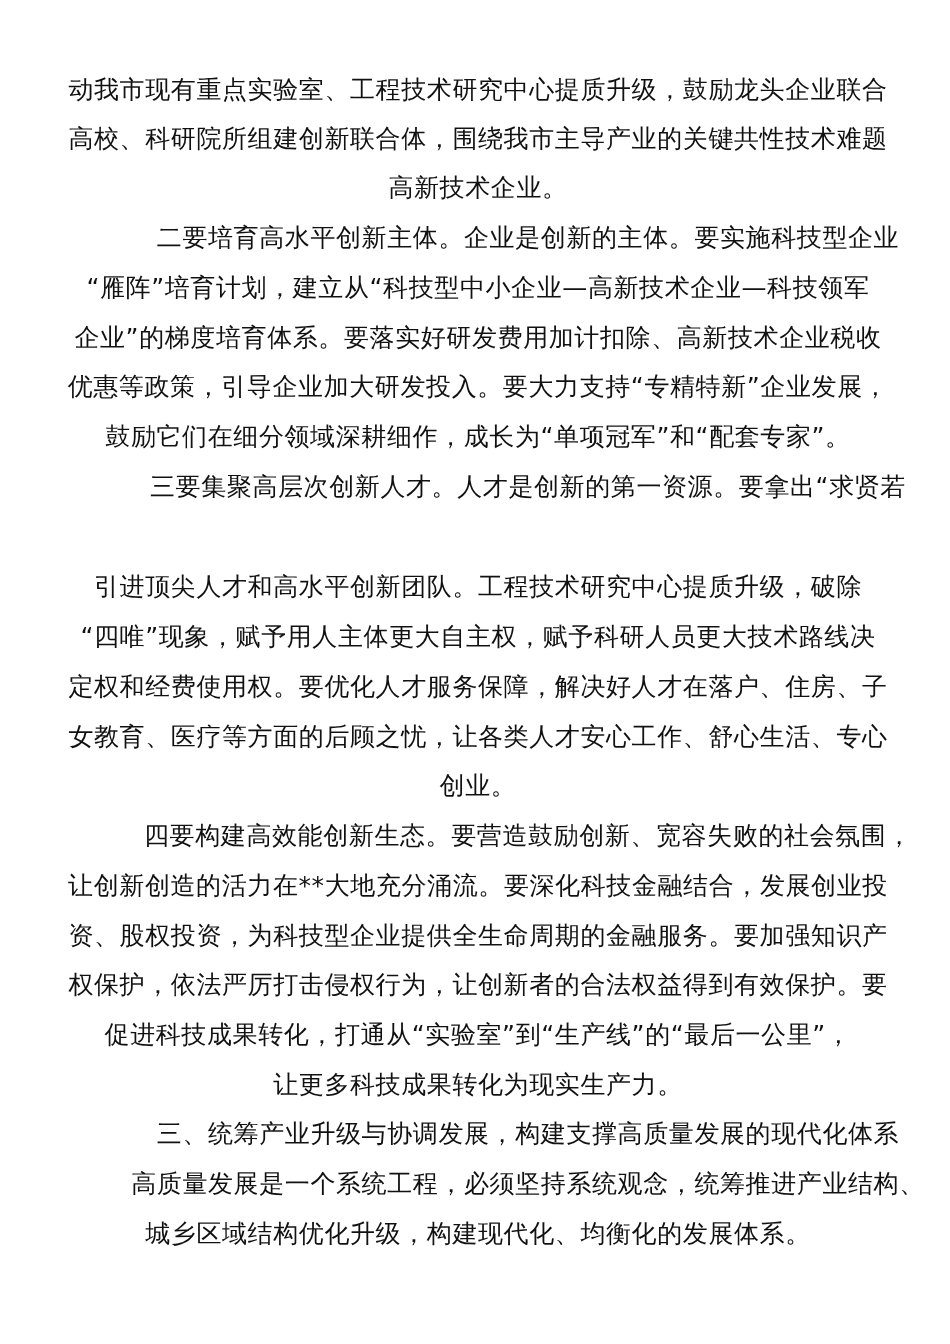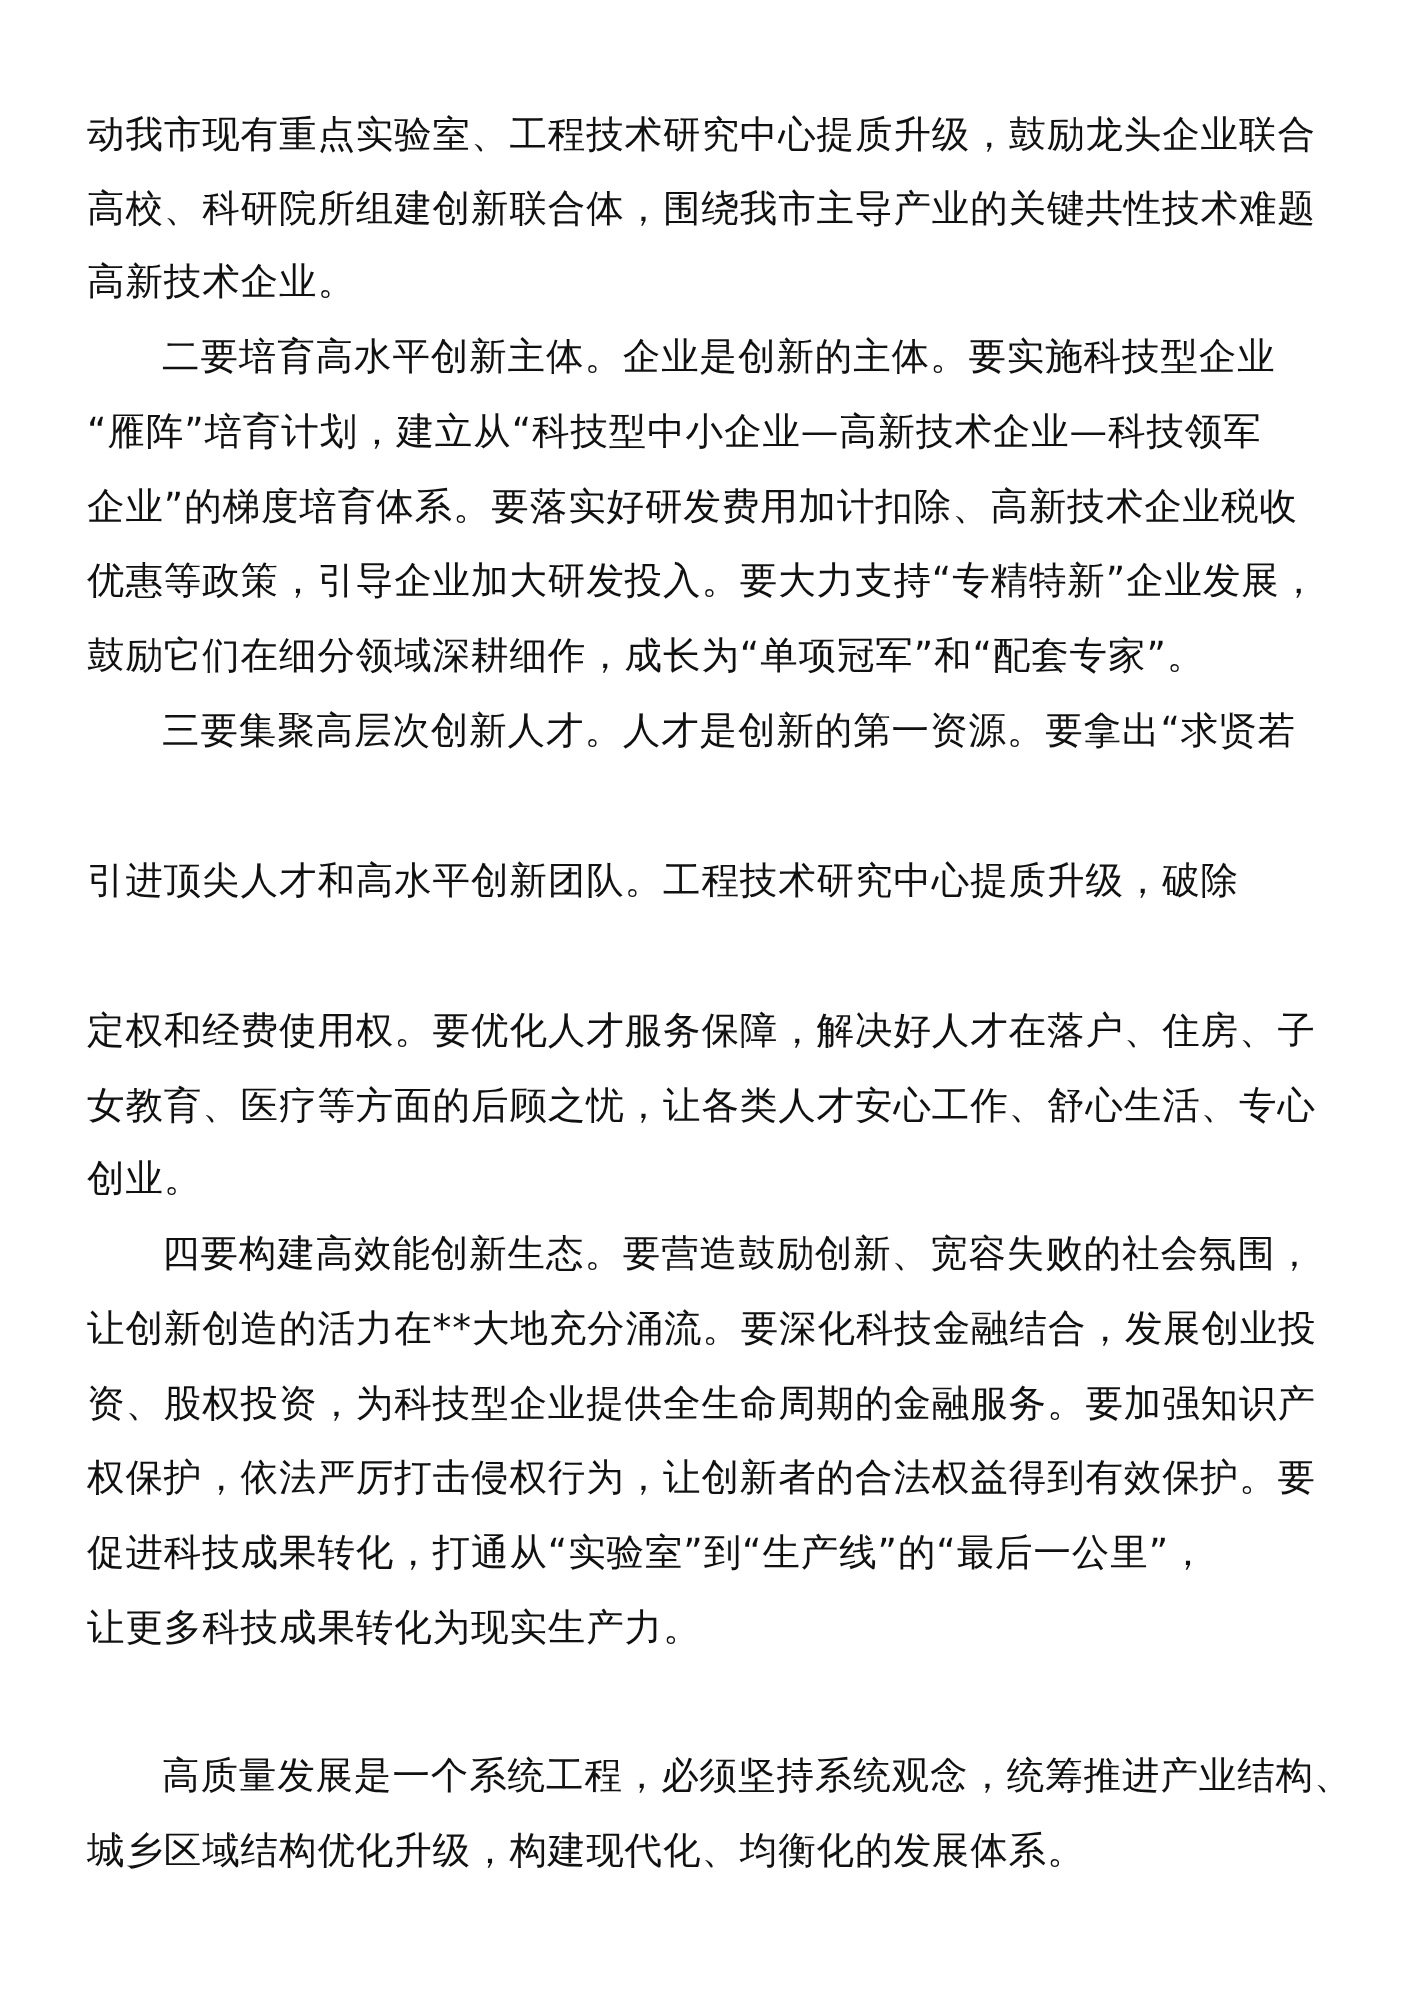--- a/index.html
+++ b/index.html
@@ -1,17 +1,17 @@
 <!DOCTYPE html>
 <html><head>
 <meta charset="utf-8">
 <style>
   html, body { margin: 0; padding: 0; background: #ffffff; }
   body { width: 950px; height: 1344px; position: relative; overflow: hidden; }
-  .page { position: absolute; left: 0; top: 0; width: 950px; height: 1344px; background: #ffffff; }
+  .page { position: absolute; left: 0; top: 0; width: 950px; height: 1344px; background: #ffffff; text-align: center; }
   .line {
     position: absolute;
     left: 58px;
     width: 840px;
     height: 40px;
     font-family: "DejaVu Sans", "Liberation Sans", sans-serif;
     font-size: 25px;
     line-height: 40px;
     color: #111111;
     white-space: nowrap;
@@ -27,24 +27,26 @@
   <div class="line" style="top:70px">动我市现有重点实验室、工程技术研究中心提质升级，鼓励龙头企业联合</div>
   <div class="line" style="top:119px">高校、科研院所组建创新联合体，围绕我市主导产业的关键共性技术难题</div>
   <div class="line" style="top:168px">高新技术企业。</div>
   <div class="line indent" style="top:218px">二要培育高水平创新主体。企业是创新的主体。要实施科技型企业</div>
   <div class="line" style="top:268px">“雁阵”培育计划，建立从“科技型中小企业—高新技术企业—科技领军</div>
   <div class="line" style="top:318px">企业”的梯度培育体系。要落实好研发费用加计扣除、高新技术企业税收</div>
   <div class="line" style="top:367px">优惠等政策，引导企业加大研发投入。要大力支持“专精特新”企业发展，</div>
   <div class="line" style="top:417px">鼓励它们在细分领域深耕细作，成长为“单项冠军”和“配套专家”。</div>
   <div class="line indent" style="top:467px">三要集聚高层次创新人才。人才是创新的第一资源。要拿出“求贤若</div>
   <div class="line" style="top:567px">引进顶尖人才和高水平创新团队。工程技术研究中心提质升级，破除</div>
+  <div class="line" style="top:617px">“四唯”现象，赋予用人主体更大自主权，赋予科研人员更大技术路线决</div>
   <div class="line" style="top:667px">定权和经费使用权。要优化人才服务保障，解决好人才在落户、住房、子</div>
   <div class="line" style="top:717px">女教育、医疗等方面的后顾之忧，让各类人才安心工作、舒心生活、专心</div>
   <div class="line" style="top:766px">创业。</div>
   <div class="line indent" style="top:816px">四要构建高效能创新生态。要营造鼓励创新、宽容失败的社会氛围，</div>
   <div class="line" style="top:866px">让创新创造的活力在**大地充分涌流。要深化科技金融结合，发展创业投</div>
   <div class="line" style="top:965px">权保护，依法严厉打击侵权行为，让创新者的合法权益得到有效保护。要</div>
   <div class="line" style="top:916px">资、股权投资，为科技型企业提供全生命周期的金融服务。要加强知识产</div>
   <div class="line" style="top:1015px">促进科技成果转化，打通从“实验室”到“生产线”的“最后一公里”，</div>
   <div class="line" style="top:1065px">让更多科技成果转化为现实生产力。</div>
+  <div class="line indent heading" style="top:1114px">三、统筹产业升级与协调发展，构建支撑高质量发展的现代化体系</div>
   <div class="line indent" style="top:1164px">高质量发展是一个系统工程，必须坚持系统观念，统筹推进产业结构、</div>
   <div class="line" style="top:1214px">城乡区域结构优化升级，构建现代化、均衡化的发展体系。</div>
 </div>
 
 </body></html>

